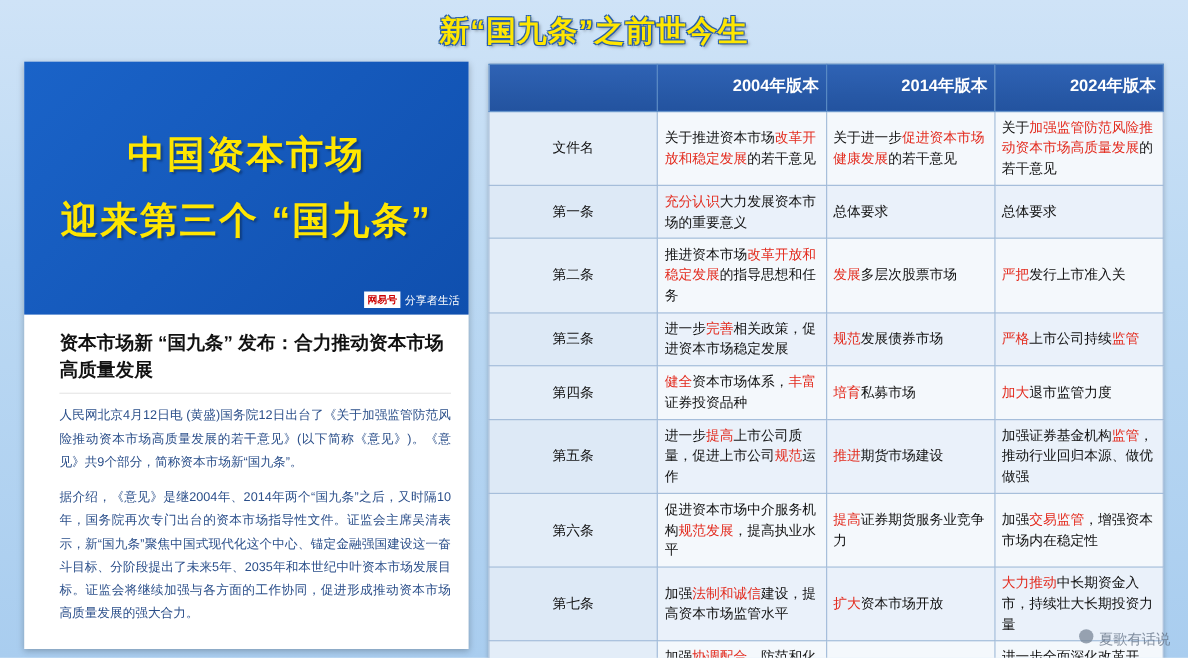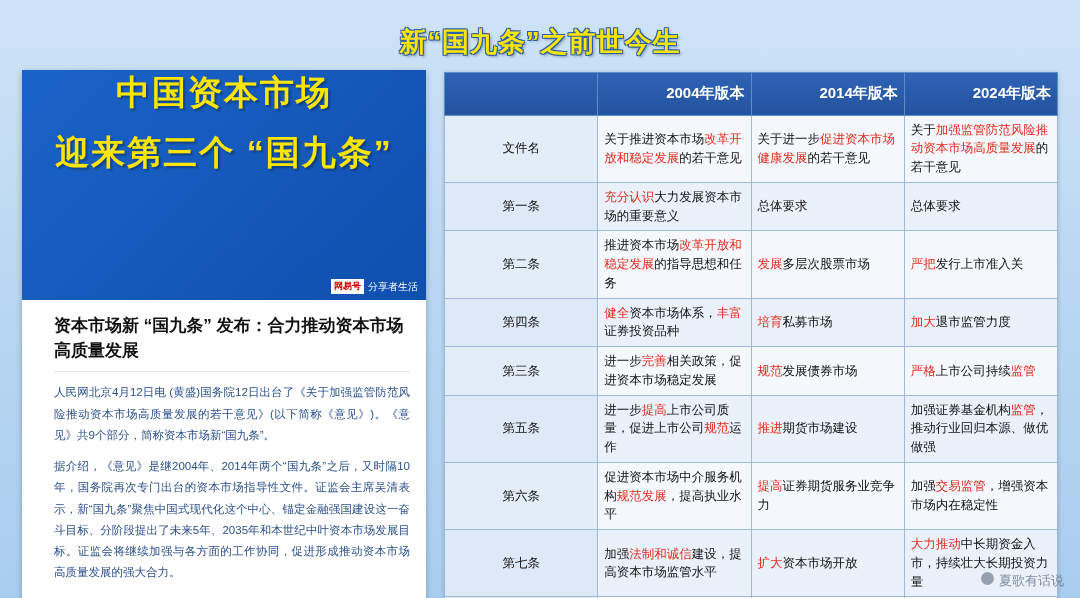--- a/index.html
+++ b/index.html
@@ -13,21 +13,21 @@
     font-family: "Liberation Sans", sans-serif;
     overflow: hidden;
     position: relative;
   }
   .page-title {
     text-align: center;
     font-size: 27px;
     font-weight: bold;
     color: #ffe600;
     letter-spacing: 1px;
-    padding-top: 28px;
+    padding-top: 14px;
     padding-bottom: 6px;
     text-shadow: 1px 1px 0 #2a5ea8, -1px -1px 0 #2a5ea8, 1px -1px 0 #2a5ea8, -1px 1px 0 #2a5ea8, 2px 2px 3px rgba(0,0,0,0.35);
     line-height: 1.1;
   }
   .content {
     display: flex;
     gap: 18px;
     padding: 6px 22px 0 22px;
     box-sizing: border-box;
     height: 540px;
@@ -41,21 +41,21 @@
     flex-direction: column;
     flex: 0 0 404px;
   }
   .banner {
     background: linear-gradient(135deg, #1a63c8 0%, #1559bb 50%, #0f4fae 100%);
     height: 232px;
     position: relative;
     display: flex;
     flex-direction: column;
     align-items: center;
-    justify-content: flex-start;
+    justify-content: center;
   }
   .banner-line1 {
     color: #ffe600;
     font-size: 34px;
     font-weight: bold;
     letter-spacing: 2px;
     text-shadow: 2px 2px 2px rgba(0,0,0,0.3);
   }
   .banner-line2 {
     color: #ffe600;
@@ -234,32 +234,32 @@
             <td class="cell"><span>总体要求</span></td>
             <td class="cell"><span>总体要求</span></td>
           </tr>
           <tr>
             <td class="rowlabel">第二条</td>
             <td class="cell"><span>推进资本市场</span><span class="hl">改革开放和稳定发展</span><span>的指导思想和任务</span></td>
             <td class="cell"><span class="hl">发展</span><span>多层次股票市场</span></td>
             <td class="cell"><span class="hl">严把</span><span>发行上市准入关</span></td>
           </tr>
           <tr>
+            <td class="rowlabel">第三条</td>
+            <td class="cell"><span>进一步</span><span class="hl">完善</span><span>相关政策，促进资本市场稳定发展</span></td>
+            <td class="cell"><span class="hl">规范</span><span>发展债券市场</span></td>
+            <td class="cell"><span class="hl">严格</span><span>上市公司持续</span><span class="hl">监管</span></td>
+          </tr>
+          <tr>
             <td class="rowlabel">第四条</td>
             <td class="cell"><span class="hl">健全</span><span>资本市场体系，</span><span class="hl">丰富</span><span>证券投资品种</span></td>
             <td class="cell"><span class="hl">培育</span><span>私募市场</span></td>
             <td class="cell"><span class="hl">加大</span><span>退市监管力度</span></td>
           </tr>
           <tr>
-            <td class="rowlabel">第三条</td>
-            <td class="cell"><span>进一步</span><span class="hl">完善</span><span>相关政策，促进资本市场稳定发展</span></td>
-            <td class="cell"><span class="hl">规范</span><span>发展债券市场</span></td>
-            <td class="cell"><span class="hl">严格</span><span>上市公司持续</span><span class="hl">监管</span></td>
-          </tr>
-          <tr>
             <td class="rowlabel">第五条</td>
             <td class="cell"><span>进一步</span><span class="hl">提高</span><span>上市公司质量，促进上市公司</span><span class="hl">规范</span><span>运作</span></td>
             <td class="cell"><span class="hl">推进</span><span>期货市场建设</span></td>
             <td class="cell"><span>加强证券基金机构</span><span class="hl">监管</span><span>，推动行业回归本源、做优做强</span></td>
           </tr>
           <tr>
             <td class="rowlabel">第六条</td>
             <td class="cell"><span>促进资本市场中介服务机构</span><span class="hl">规范发展</span><span>，提高执业水平</span></td>
             <td class="cell"><span class="hl">提高</span><span>证券期货服务业竞争力</span></td>
             <td class="cell"><span>加强</span><span class="hl">交易监管</span><span>，增强资本市场内在稳定性</span></td>

